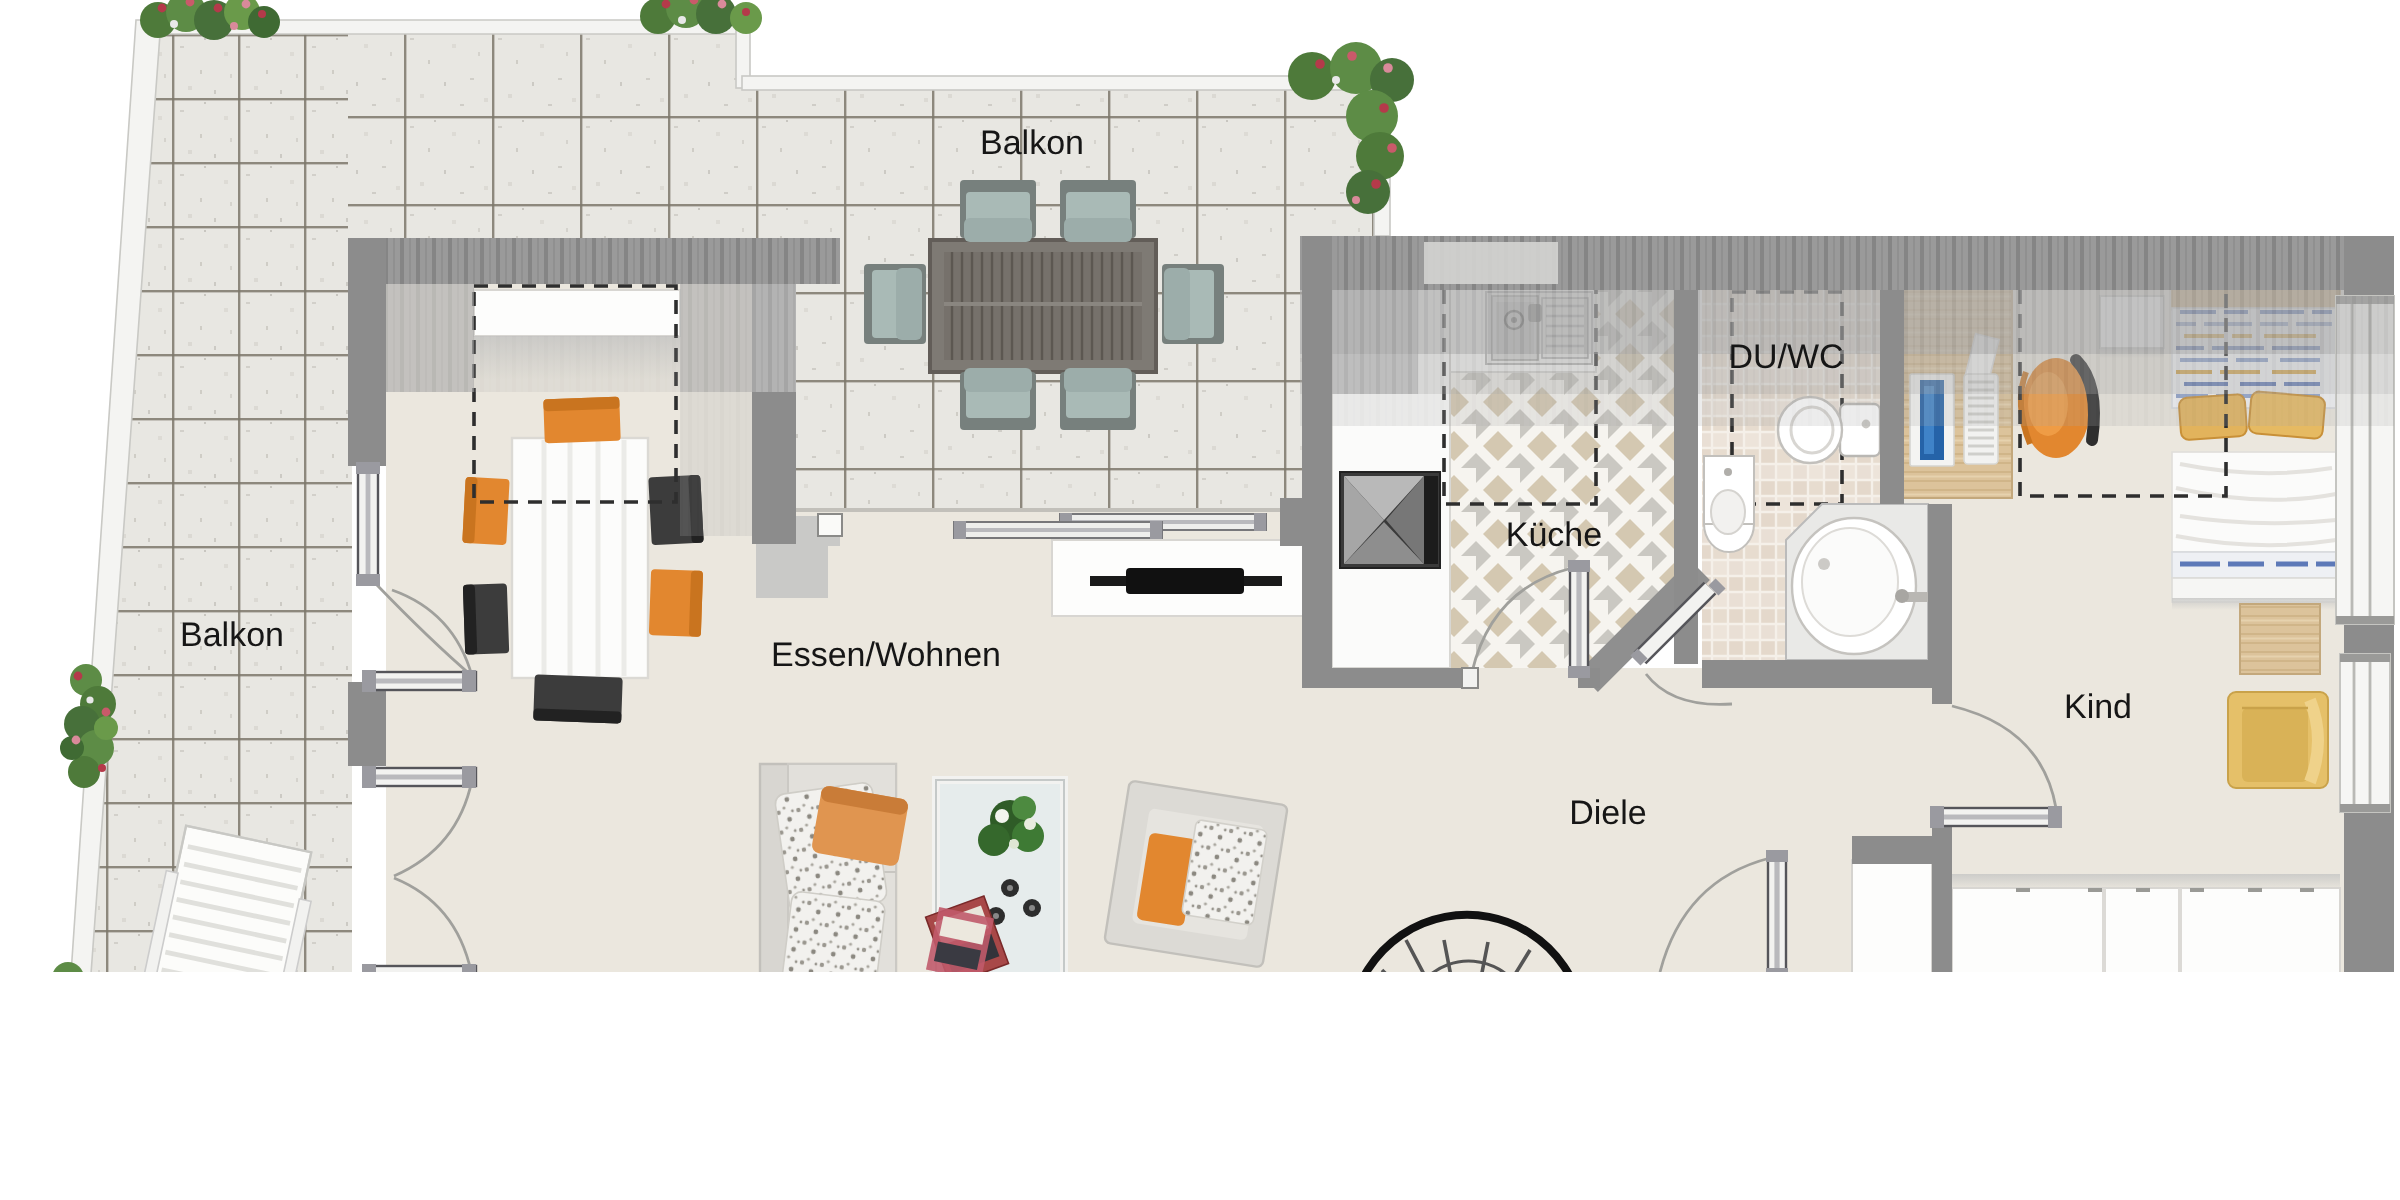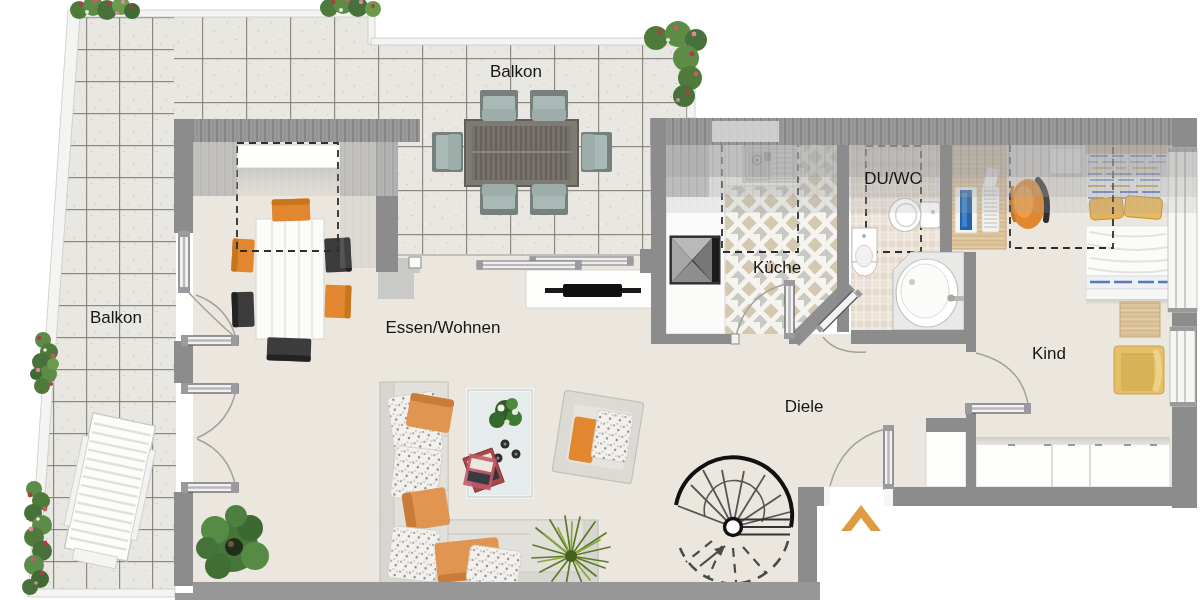--- a/index.html
+++ b/index.html
@@ -1,16 +1,16 @@
 <!DOCTYPE html>
 <html><head>
 <meta charset="utf-8">
 <style>
   html,body{margin:0;padding:0;background:#ffffff;}
-  .plan{width:1200px;height:600px;position:relative;font-family:"Liberation Sans",sans-serif;}
+  .plan{width:1200px;height:486px;position:relative;font-family:"Liberation Sans",sans-serif;}
   svg{display:block;}
   text{font-family:"Liberation Sans",sans-serif;fill:#161616;}
 </style>
 </head>
 <body>
 <div class="plan">
 <svg width="1200" height="600" viewBox="0 0 1200 600">
 <defs>
   <pattern id="tile" width="44" height="44" patternUnits="userSpaceOnUse" x="26" y="14">
     <rect width="44" height="44" fill="#e8e7e2"></rect>

